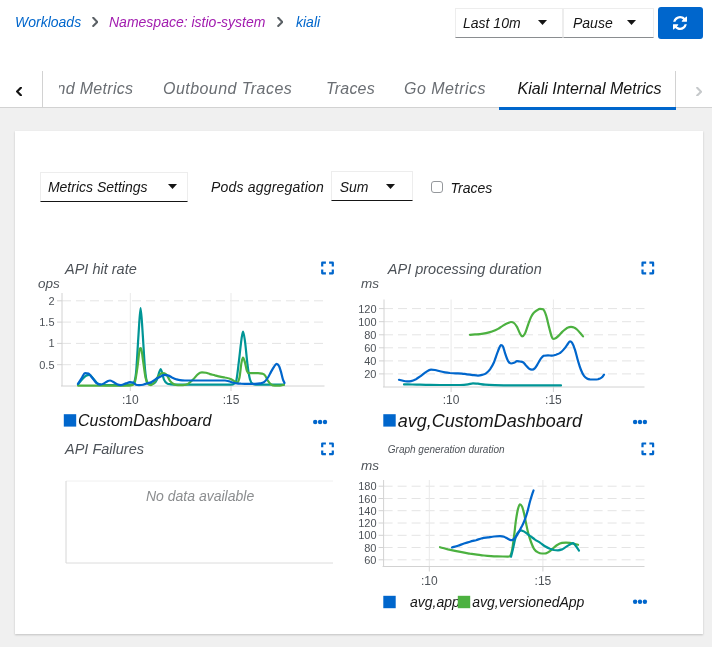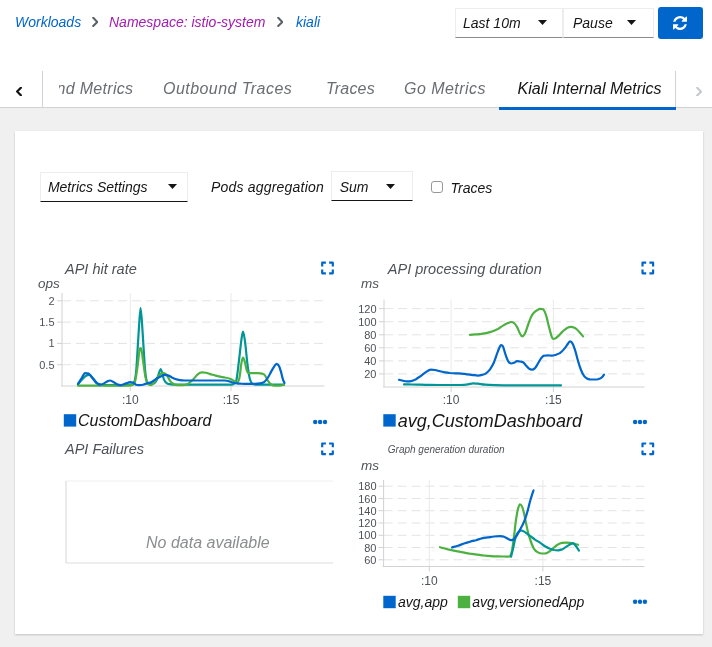--- a/index.html
+++ b/index.html
@@ -72,24 +72,24 @@
 <div class="abs vc" style="left:65px;top:269px;font-size:14.5px;color:#4d5258">API hit rate</div>
 <div class="abs vc" style="left:387.8px;top:269px;font-size:14.5px;color:#4d5258">API processing duration</div>
 <div class="abs vc" style="left:65px;top:449.3px;font-size:14.5px;color:#4d5258">API Failures</div>
 <div class="abs vc" style="left:387.8px;top:449.3px;font-size:10px;color:#4d5258">Graph generation duration</div>
 <div class="abs vc" style="left:38px;top:283px;font-size:13.5px;color:#4d5258">ops</div>
 <div class="abs vc" style="left:361px;top:283px;font-size:13.5px;color:#4d5258">ms</div>
 <div class="abs vc" style="left:361px;top:464.5px;font-size:13.5px;color:#4d5258">ms</div>
 
 <div class="abs vc" style="left:78px;top:420.8px;font-size:16px;color:#151515">CustomDashboard</div>
 <div class="abs vc" style="left:397.8px;top:420.8px;font-size:18px;color:#151515">avg,CustomDashboard</div>
-<div class="abs vc" style="left:398px;top:602.3px;font-size:14px;color:#151515">avg,app</div>
+<div class="abs vc" style="left:410px;top:602.3px;font-size:14px;color:#151515">avg,app</div>
 <div class="abs vc" style="left:472.3px;top:602.3px;font-size:14px;color:#151515">avg,versionedApp</div>
 
-<div class="abs vc" style="left:146px;top:543px;font-size:16px;color:#8b8d8f">No data available</div>
+<div class="abs vc" style="left:146px;top:496px;font-size:14px;color:#8b8d8f">No data available</div>
 
 <svg class="abs" style="left:0;top:0" width="712" height="647" font-family="Liberation Sans, sans-serif">
 <line x1="62" y1="300.8" x2="324.5" y2="300.8" stroke="#e4e4e4" stroke-width="1" stroke-dasharray="9 5"></line>
 <line x1="57.0" y1="300.8" x2="62.0" y2="300.8" stroke="#d2d2d2" stroke-width="1"></line>
 <line x1="62" y1="322.1" x2="324.5" y2="322.1" stroke="#e4e4e4" stroke-width="1" stroke-dasharray="9 5"></line>
 <line x1="57.0" y1="322.1" x2="62.0" y2="322.1" stroke="#d2d2d2" stroke-width="1"></line>
 <line x1="62" y1="343.4" x2="324.5" y2="343.4" stroke="#e4e4e4" stroke-width="1" stroke-dasharray="9 5"></line>
 <line x1="57.0" y1="343.4" x2="62.0" y2="343.4" stroke="#d2d2d2" stroke-width="1"></line>
 <line x1="62" y1="364.7" x2="324.5" y2="364.7" stroke="#e4e4e4" stroke-width="1" stroke-dasharray="9 5"></line>
 <line x1="57.0" y1="364.7" x2="62.0" y2="364.7" stroke="#d2d2d2" stroke-width="1"></line>

